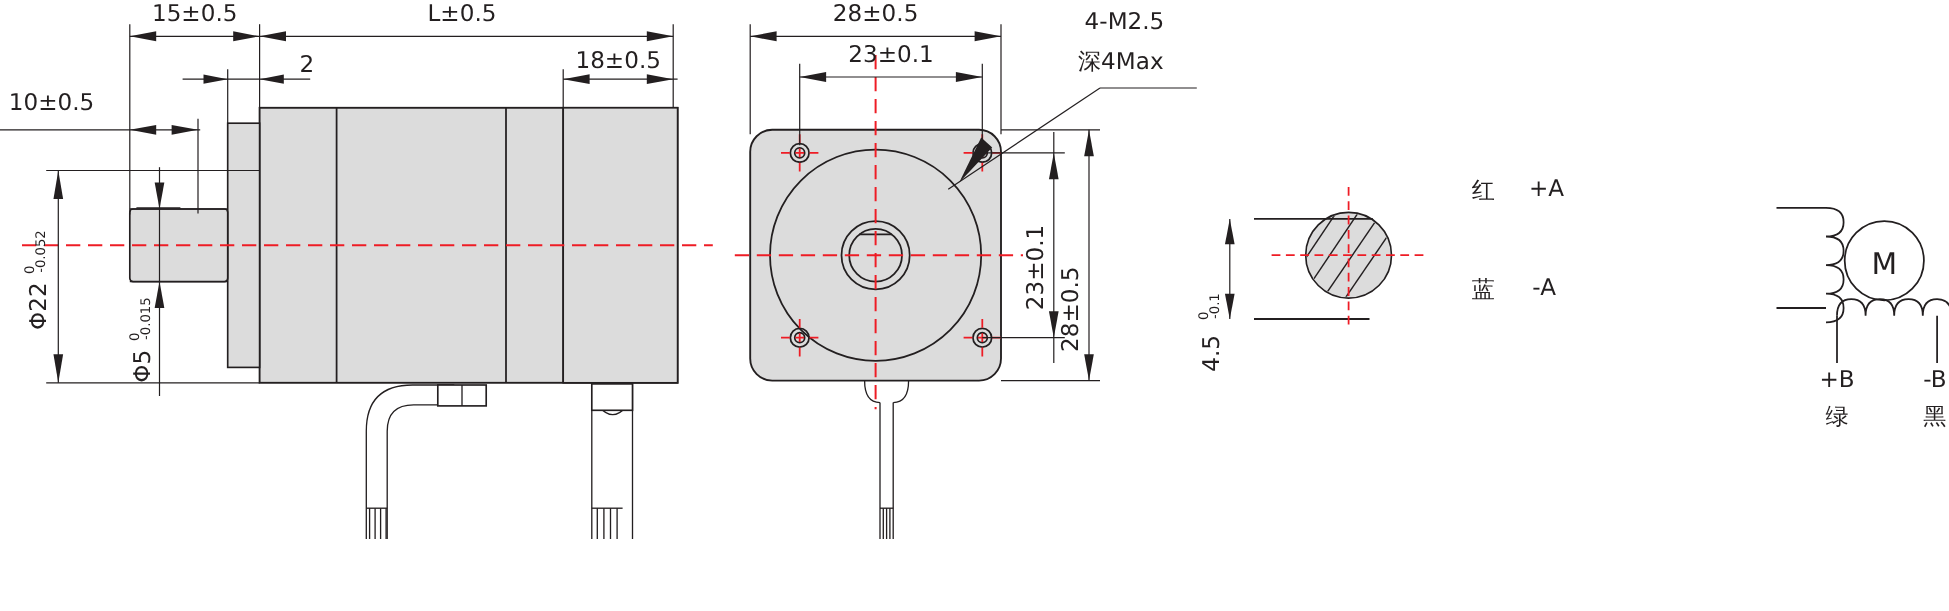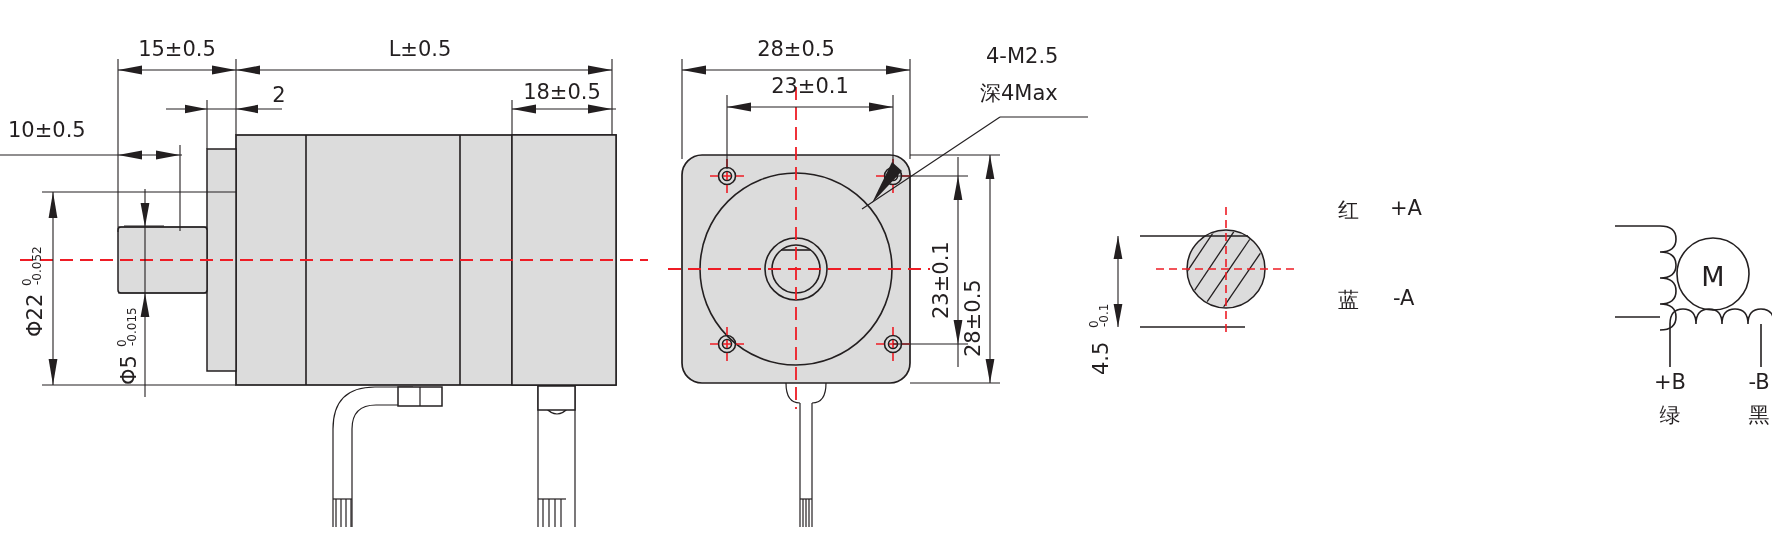--- a/index.html
+++ b/index.html
@@ -1,17 +1,17 @@
 <!DOCTYPE html>
 <html><head>
 <meta charset="utf-8">
 <style>
   html,body{margin:0;padding:0;background:#ffffff;}
   body{width:1772px;height:555px;overflow:hidden;font-family:"Liberation Sans",sans-serif;}
-  #stage{position:relative;width:1772px;height:437px;background:#fff;margin-top:37px;}
+  #stage{position:relative;width:1772px;height:437px;background:#fff;}
   svg{display:block;}
   .ln{stroke:#231f20;stroke-width:1.6;fill:none;}
   .ln-thin{stroke:#231f20;stroke-width:1.2;fill:none;}
   .ext{stroke:#231f20;stroke-width:1.1;fill:none;}
   .ctr{stroke:#ee1c25;stroke-width:1.8;fill:none;stroke-dasharray:13 7;}
   .ctr-s{stroke:#ee1c25;stroke-width:1.6;fill:none;stroke-dasharray:8 5;}
   .body-fill{fill:#dcdcdc;stroke:#231f20;stroke-width:1.7;}
   .body-fill2{fill:#dcdcdc;stroke:#231f20;stroke-width:1.5;}
   .white-fill{fill:#ffffff;stroke:#231f20;stroke-width:1.5;}
   .nofill{fill:none;stroke:#231f20;stroke-width:1.6;}

